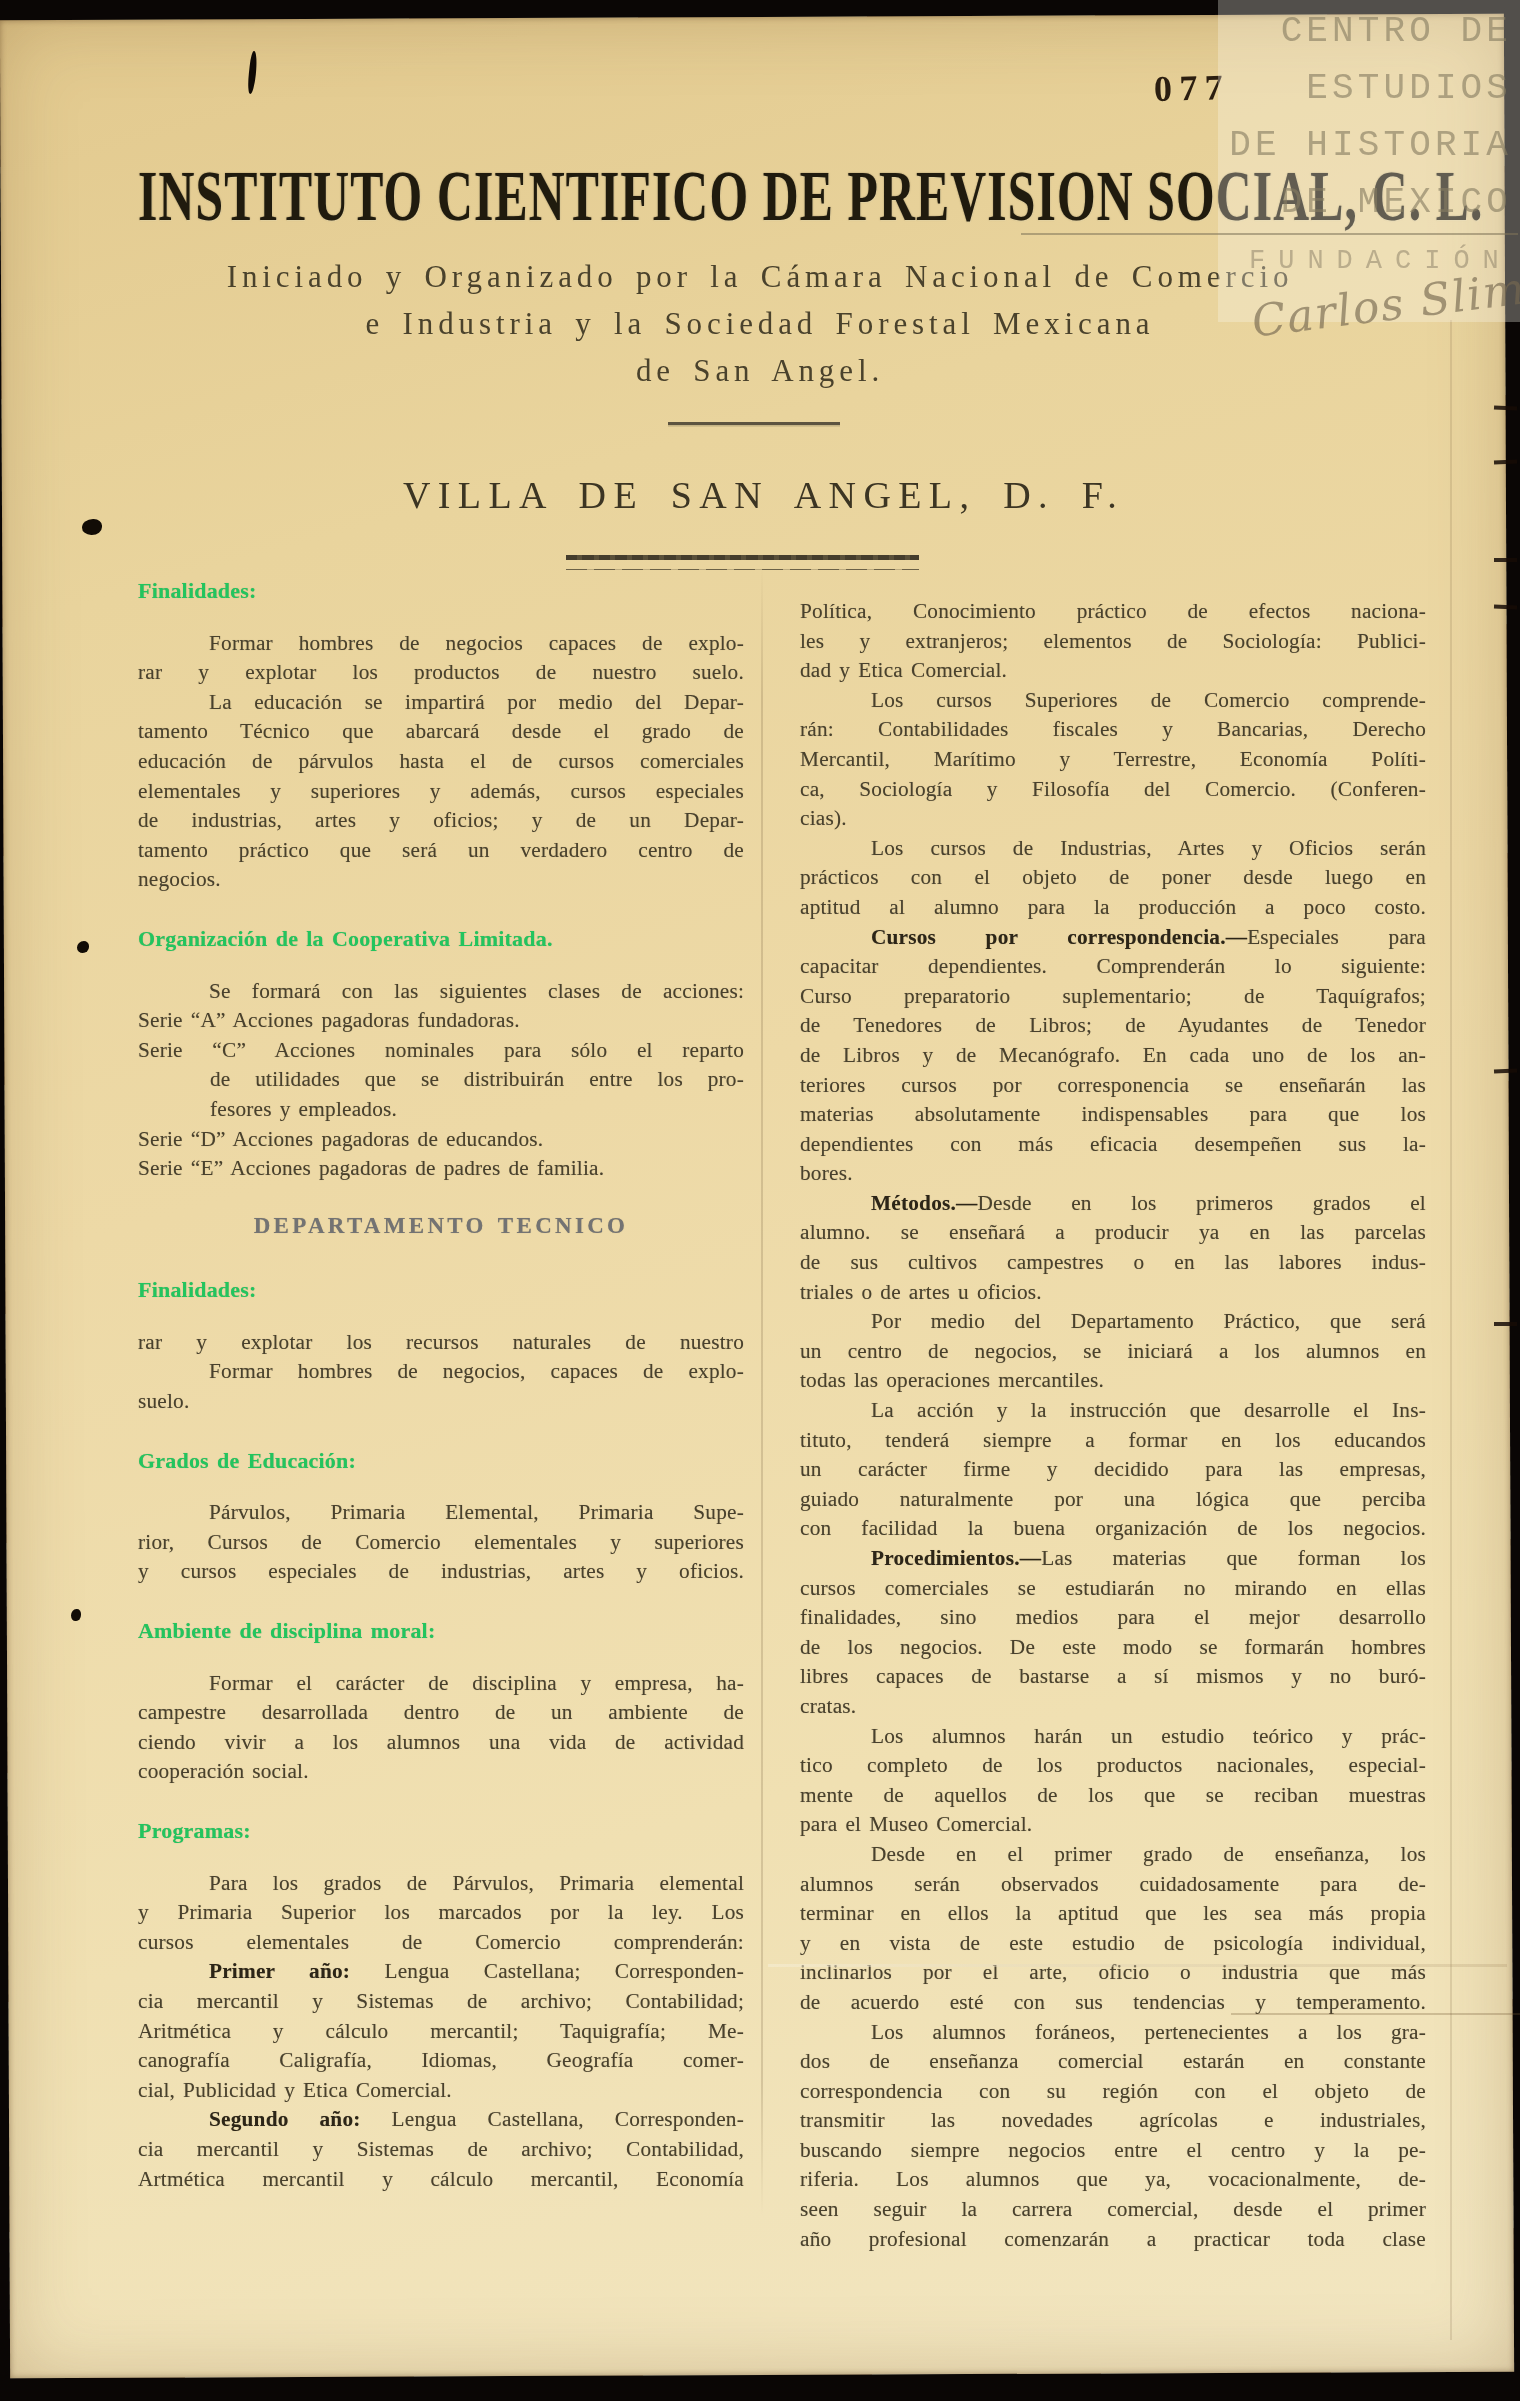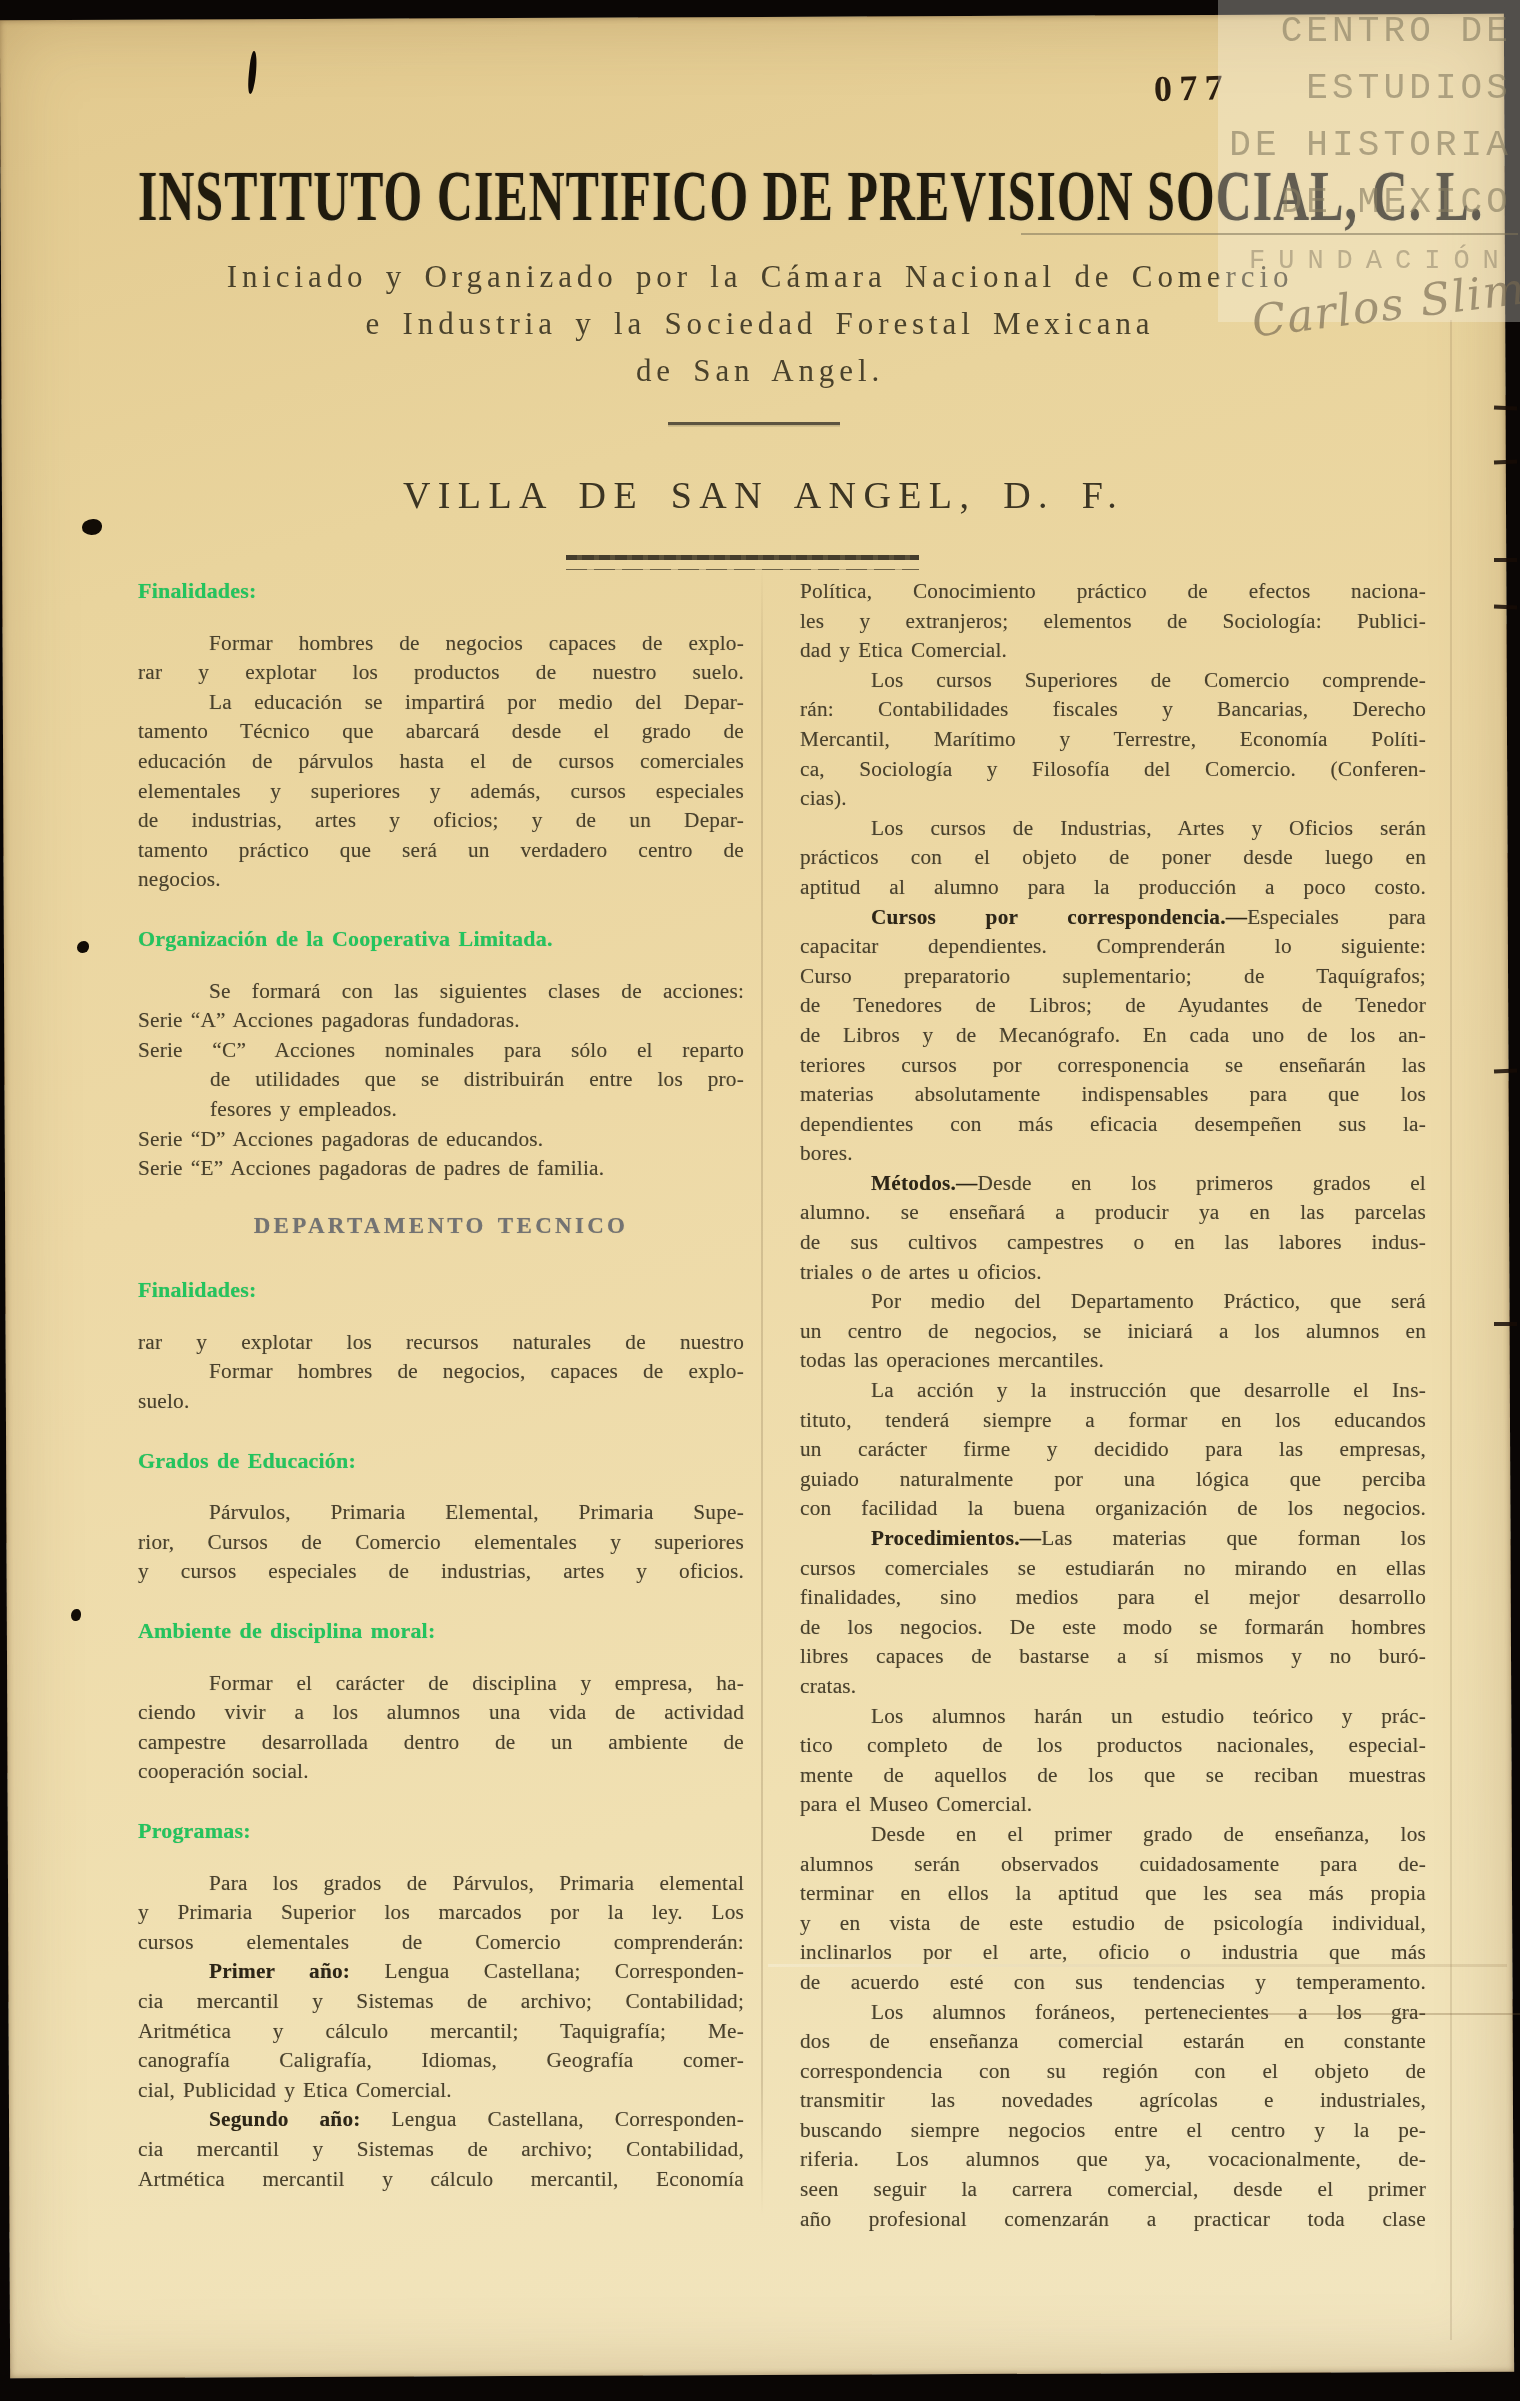--- a/index.html
+++ b/index.html
@@ -24,21 +24,21 @@
          box-shadow:0 1.6px 0 rgba(93,84,64,.25);}
   .place{position:absolute;left:0;top:473px;width:1527px;text-align:center;font-size:38px;
          letter-spacing:7.4px;word-spacing:9.9px;color:#3c3523;}
   .rule-double{position:absolute;left:566px;top:555px;width:353px;}
   .rule-double .r1{height:4.9px;background:repeating-linear-gradient(90deg,#453d2c 0 11.5px,#5a5039 11.5px 16.4px);}
   .rule-double .r2{height:1.6px;margin-top:9px;background:repeating-linear-gradient(90deg,#6b6147 0 21.3px,rgba(107,97,71,.35) 21.3px 28px);}
   
   .col{position:absolute;font-size:21.3px;color:#49412d;word-spacing:2.5px;letter-spacing:0.2px;
        text-shadow:0 0 0.8px rgba(73,65,45,.35);}
   .col-left{left:138px;top:578px;width:606px;}
-  .col-right{left:800px;top:577px;width:626px;}
+  .col-right{left:800px;top:597px;width:626px;}
   .ln{min-height:29.6px;line-height:29.6px;}
   .j{text-align:justify;text-align-last:justify;}
   .ind{padding-left:71px;}
   .hang{padding-left:72px;}
   .p{margin:0;}
   .h{font-weight:700;color:#22c55e;margin:31px 0 24.6px;font-size:22px;}
   .col .h:first-child{margin-top:0;}
   .ch{font-weight:700;color:#737373;text-align:center;letter-spacing:3.3px;font-size:23px;margin:29.6px 0 38px;}
   b{color:#2c2517;}
   
@@ -133,22 +133,22 @@
       </div>
       <div class="h">Grados de Educación:</div>
       <div class="p">
         <div class="ln j ind">Párvulos, Primaria Elemental, Primaria Supe-</div>
         <div class="ln j">rior, Cursos de Comercio elementales y superiores</div>
         <div class="ln j">y cursos especiales de industrias, artes y oficios.</div>
       </div>
       <div class="h">Ambiente de disciplina moral:</div>
       <div class="p">
         <div class="ln j ind">Formar el carácter de disciplina y empresa, ha-</div>
+        <div class="ln j">campestre desarrollada dentro de un ambiente de</div>
         <div class="ln j">ciendo vivir a los alumnos una vida de actividad</div>
-        <div class="ln j">campestre desarrollada dentro de un ambiente de</div>
         <div class="ln">cooperación social.</div>
       </div>
       <div class="h">Programas:</div>
       <div class="p">
         <div class="ln j ind">Para los grados de Párvulos, Primaria elemental</div>
         <div class="ln j">y Primaria Superior los marcados por la ley. Los</div>
         <div class="ln j">cursos elementales de Comercio comprenderán:</div>
       </div>
       <div class="p">
         <div class="ln j ind"><b>Primer año: </b><span>Lengua Castellana; Corresponden-</span></div>

